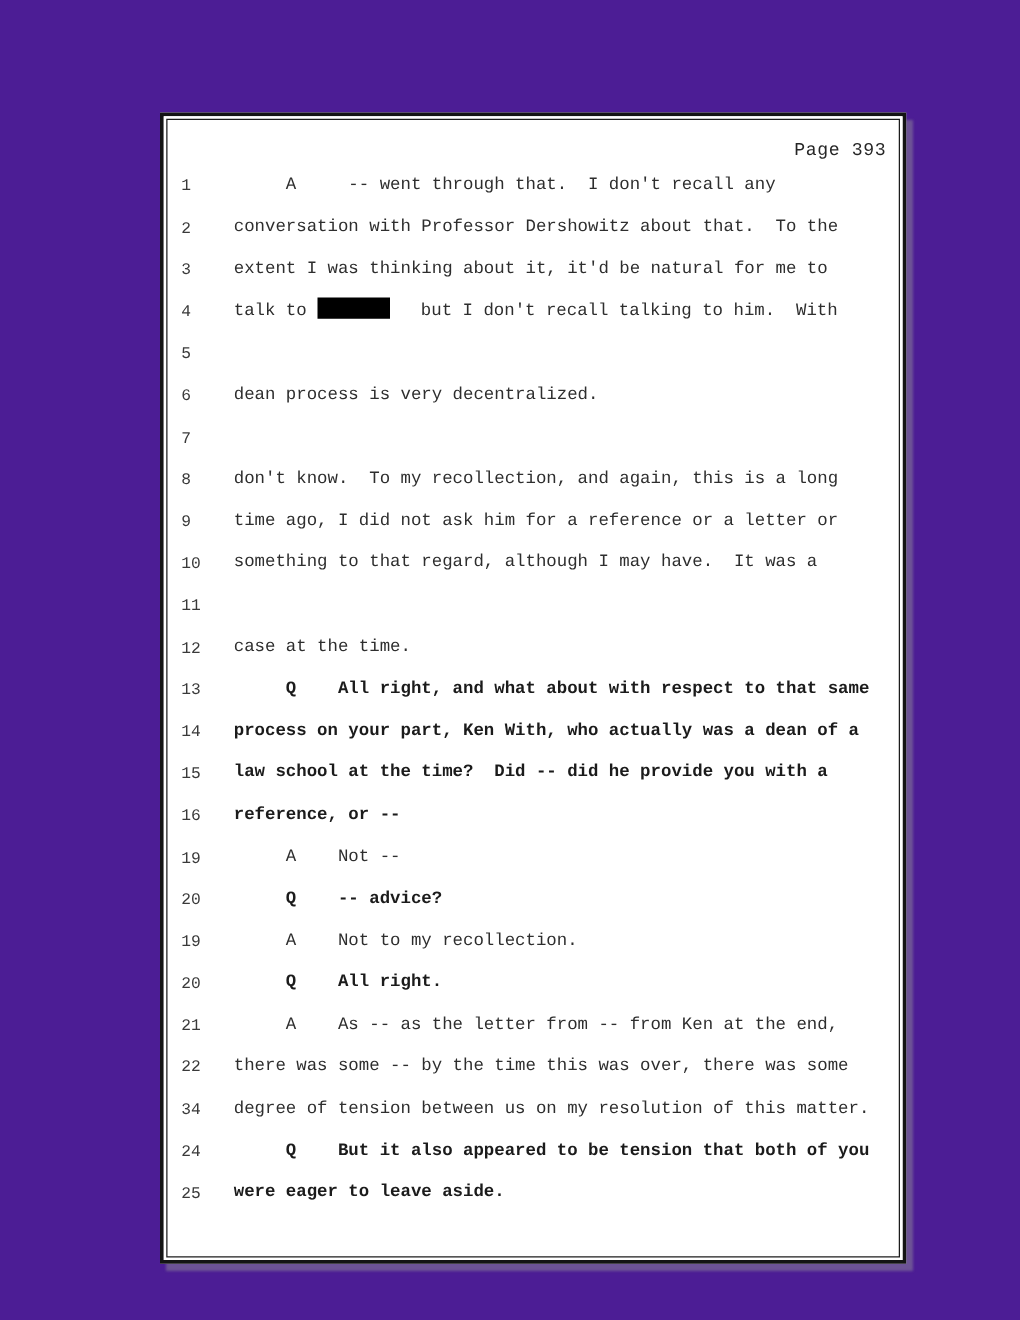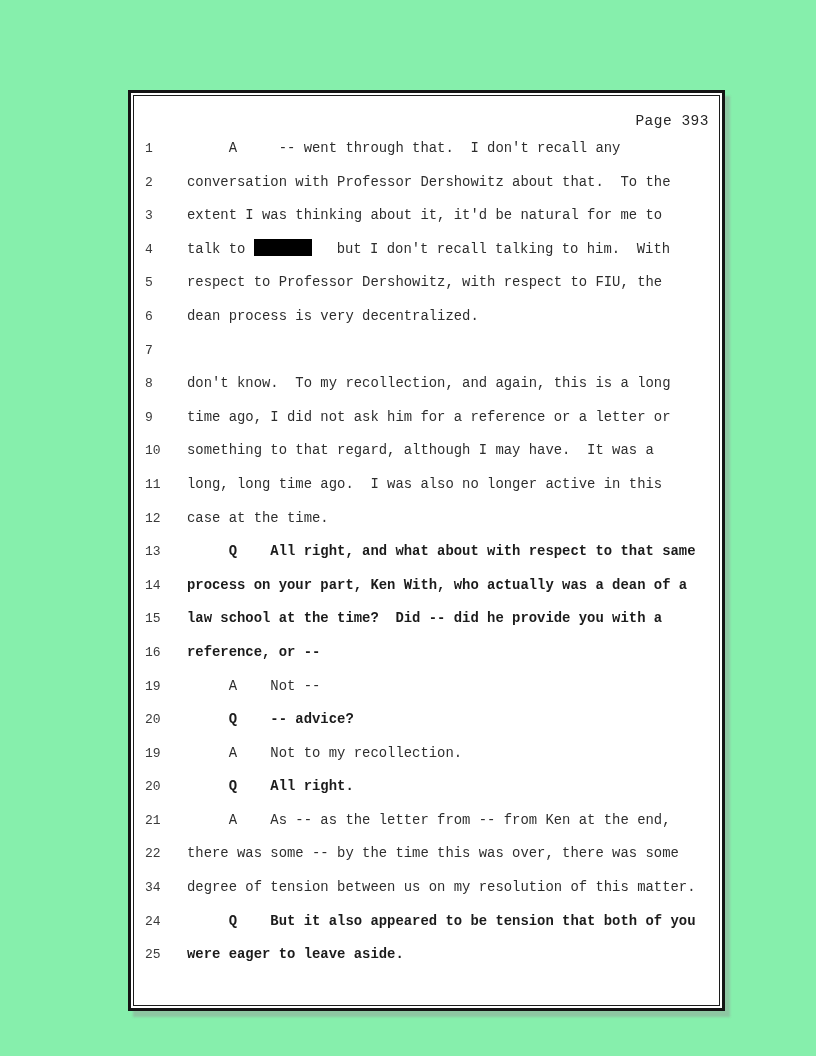--- a/index.html
+++ b/index.html
@@ -4,21 +4,21 @@
 <style>
   * { margin: 0; padding: 0; box-sizing: border-box; }
   html, body {
     width: 816px; height: 1056px;
     background: #ffffff;
     font-family: "Liberation Mono", "DejaVu Sans Mono", monospace;
   }
   .canvas {
     position: relative;
     width: 816px; height: 1056px;
-    background: #86efac;
+    background: #4c1d95;
     overflow: hidden;
   }
   .sheet {
     position: absolute;
     left: 128px; top: 90px;
     width: 597px; height: 921px;
     border: 3px solid #141414;
     background: #ffffff;
     box-shadow: 5px 6px 2px rgba(150,150,150,0.45);
   }
@@ -83,21 +83,20 @@
             <div class="line">
               <span class="num">3</span>
               <span class="txt">extent I was thinking about it, it'd be natural for me to</span>
             </div>
             <div class="line">
               <span class="num">4</span>
               <span class="txt">talk to <span class="redaction" style="background: rgb(0, 0, 0);"></span>   but I don't recall talking to him.  With</span>
             </div>
             <div class="line">
               <span class="num">5</span>
-              <span class="txt">respect to Professor Dershowitz, with respect to FIU, the</span>
             </div>
             <div class="line">
               <span class="num">6</span>
               <span class="txt">dean process is very decentralized.</span>
             </div>
             <div class="line">
               <span class="num">7</span>
             </div>
             <div class="line">
               <span class="num">8</span>
@@ -106,21 +105,20 @@
             <div class="line">
               <span class="num">9</span>
               <span class="txt">time ago, I did not ask him for a reference or a letter or</span>
             </div>
             <div class="line">
               <span class="num">10</span>
               <span class="txt">something to that regard, although I may have.  It was a</span>
             </div>
             <div class="line">
               <span class="num">11</span>
-              <span class="txt">long, long time ago.  I was also no longer active in this</span>
             </div>
             <div class="line">
               <span class="num">12</span>
               <span class="txt">case at the time.</span>
             </div>
             <div class="line bold">
               <span class="num">13</span>
               <span class="txt">     Q    All right, and what about with respect to that same</span>
             </div>
             <div class="line bold">

